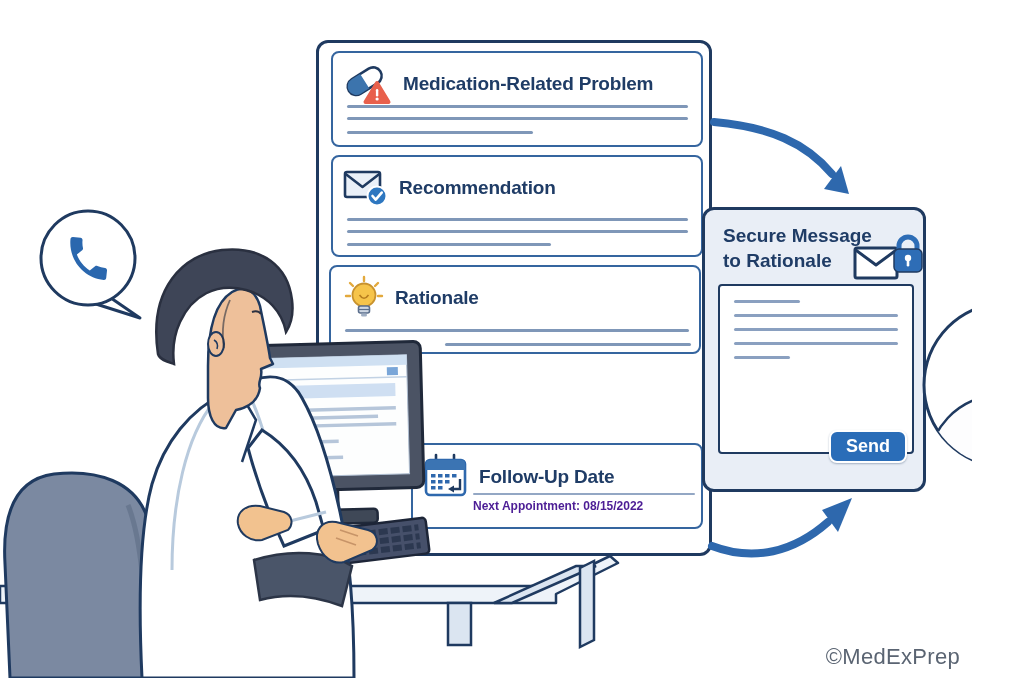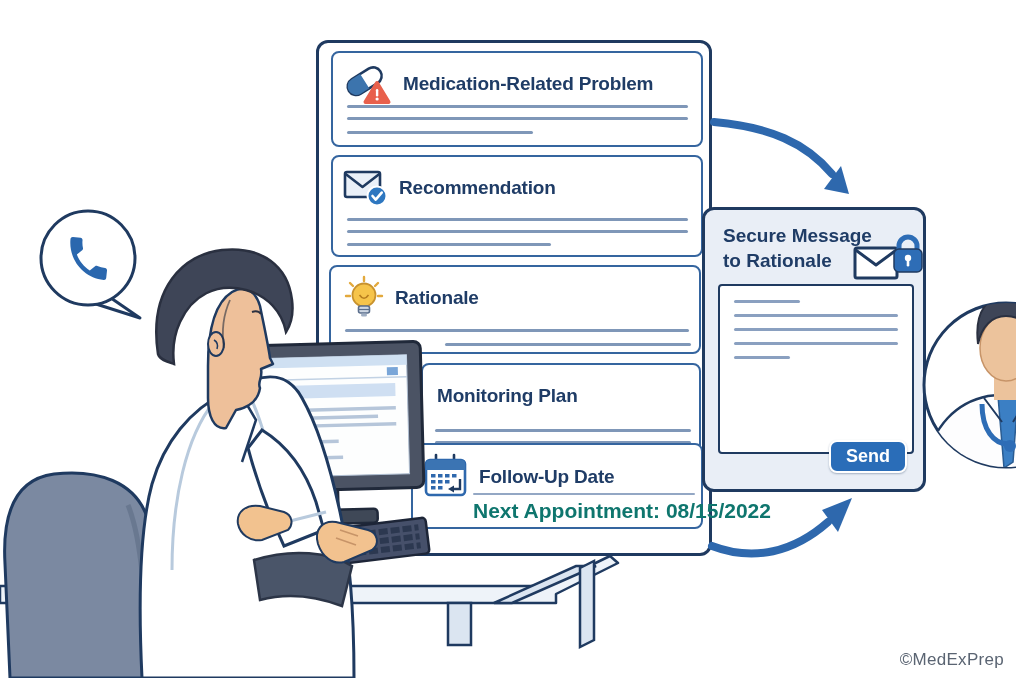--- a/index.html
+++ b/index.html
@@ -3,21 +3,21 @@
 <meta charset="utf-8">
 <style>
   :root{
     --accent:#2e68ad; --navy:#1f3a60; --panel-bg:#e9eef6; --warning:#e8604c;
     --bulb:#f3bb41; --send-bg:#2a6db8; --line:#7f97b8; --watermark:#5a6472;
     --heading:#1f3c66;
   }
   html,body{margin:0;padding:0;background:#ffffff;}
   .stage{
     position:relative;width:972px;height:678px;background:#ffffff;
-    overflow:hidden;font-family:"Liberation Sans", sans-serif;padding-left:44px;
+    overflow:hidden;font-family:"Liberation Sans", sans-serif;
   }
   svg{display:block;}
   .abs{position:absolute;}
 
   
   .form-panel{
     left:316px;top:40px;width:396px;height:516px;
     background:#ffffff;border:3px solid var(--navy);border-radius:12px;
     box-sizing:border-box;z-index:10;
   }
@@ -25,47 +25,47 @@
     position:absolute;background:#ffffff;border:2px solid #35659f;
     border-radius:8px;box-sizing:border-box;
   }
   .sec-head{position:absolute;display:flex;align-items:center;gap:10px;}
   .sec-title{
     font-weight:700;color:var(--heading);font-size:19px;white-space:nowrap;
     letter-spacing:-0.2px;
   }
   .ph{position:absolute;height:3px;background:var(--line);border-radius:2px;}
   .note-text{
-    position:absolute;font-size:21px;font-weight:700;color:#0f766e;white-space:nowrap;
+    position:absolute;font-size:12px;font-weight:700;color:#4c1d95;white-space:nowrap;
   }
 
   
   .secure-panel{
     left:702px;top:207px;width:224px;height:285px;
     background:var(--panel-bg);border:3px solid var(--navy);border-radius:12px;
     box-sizing:border-box;z-index:30;
   }
   .secure-title{
     position:absolute;left:18px;top:14px;width:150px;
     font-size:19px;font-weight:700;color:var(--heading);line-height:1.3;
   }
   .secure-box{
     position:absolute;left:13px;top:74px;width:192px;height:166px;
     background:#ffffff;border:2px solid var(--navy);border-radius:4px;
   }
   .send-btn{
-    position:absolute;right:16px;bottom:16px;width:78px;height:33px;
+    position:absolute;right:16px;bottom:26px;width:78px;height:33px;
     background:var(--send-bg);border:2px solid #ffffff;border-radius:8px;
     color:#ffffff;font-family:"Liberation Sans",sans-serif;font-size:18px;font-weight:700;
     display:flex;align-items:center;justify-content:center;cursor:pointer;
     box-shadow:0 1px 2px rgba(30,58,96,.35);
   }
 
   .watermark{
-    right:12px;bottom:8px;font-size:17px;color:var(--watermark);
+    right:12px;bottom:8px;font-size:22px;color:var(--watermark);
     letter-spacing:.3px;z-index:40;
   }
   .layer{left:0;top:0;z-index:20;}
   .arrows{z-index:28;}
   .bubbles{z-index:32;}
 </style>
 </head>
 <body>
 
 <div class="stage">
@@ -120,27 +120,20 @@
           <rect x="15.5" y="31" width="11" height="7" rx="2" fill="#cfd8e4" stroke="#5a6e8c" stroke-width="1.6"></rect>
           <line x1="16" y1="34.5" x2="26" y2="34.5" stroke="#5a6e8c" stroke-width="1.2"></line>
           <rect x="18" y="38.5" width="6" height="3" rx="1.5" fill="#9eadc2"></rect>
         </svg>
         <span class="sec-title">Rationale</span>
       </div>
       <div class="ph" style="left:14px;top:62px;width:344px"></div>
       <div class="ph" style="left:114px;top:76px;width:246px"></div>
     </div>
 
-    <div class="section" style="left:102px;top:320px;width:280px;height:94px">
-      <div class="sec-head" style="left:14px;top:20px">
-        <span class="sec-title">Monitoring Plan</span>
-      </div>
-      <div class="ph" style="left:12px;top:64px;width:256px"></div>
-      <div class="ph" style="left:12px;top:76px;width:256px"></div>
-    </div>
 
     <div class="section" style="left:92px;top:400px;width:292px;height:86px">
       <div class="sec-head" style="left:10px;top:8px">
         <svg width="46" height="48" viewBox="0 0 46 48">
           <line x1="13" y1="2" x2="13" y2="9" stroke="#1f3a60" stroke-width="2.6" stroke-linecap="round"></line>
           <line x1="31" y1="2" x2="31" y2="9" stroke="#1f3a60" stroke-width="2.6" stroke-linecap="round"></line>
           <rect x="3" y="7" width="39" height="35" rx="4" fill="#ffffff" stroke="#2e68ad" stroke-width="2.6"></rect>
           <path d="M3,11 a4,4 0 0 1 4,-4 h31 a4,4 0 0 1 4,4 v6 h-39 z" fill="#3b74b3"></path>
           <g fill="#2e68ad">
             <rect x="8" y="21" width="4.5" height="3.5"></rect>

